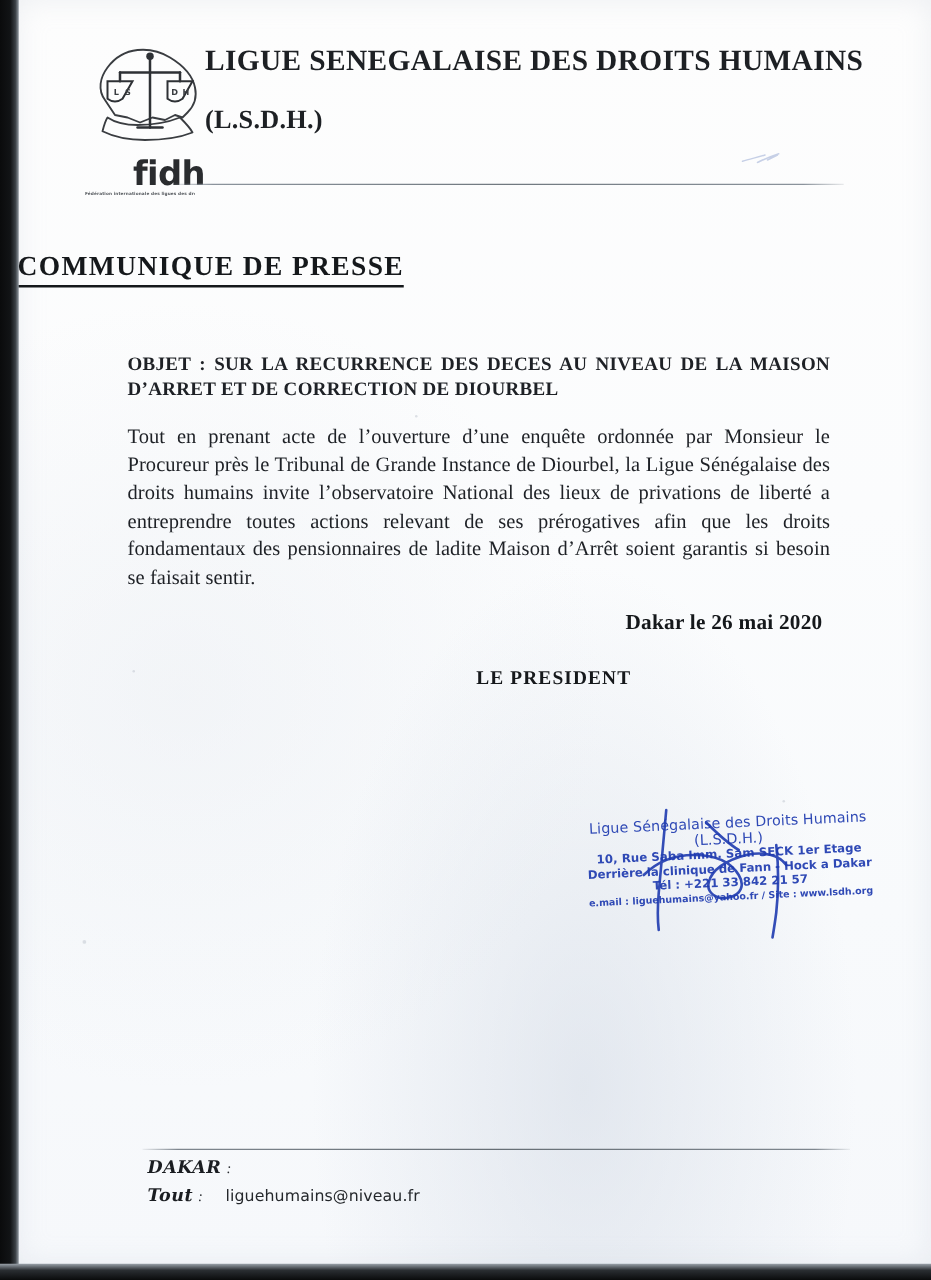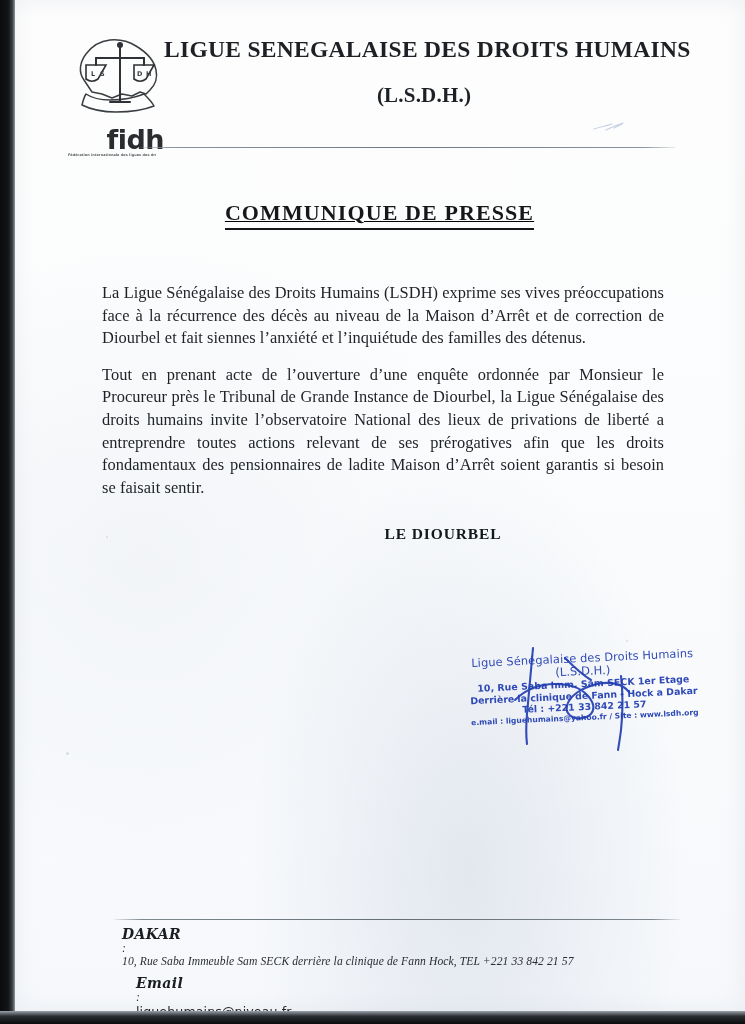--- a/index.html
+++ b/index.html
@@ -94,21 +94,20 @@
     overflow: hidden;
     white-space: nowrap;
     filter: blur(0.25px);
   }
 
   .org-titles {
     position: absolute;
     left: 150px;
     top: 36px;
     width: 520px;
-    text-align: center;
   }
   .org-name {
     font-family: "Liberation Serif", serif;
     font-weight: 700;
     font-size: 23.5px;
     letter-spacing: 0.3px;
     color: #1d2024;
     white-space: nowrap;
   }
   .org-abbr {
@@ -136,22 +135,20 @@
     width: 537px;
     height: 1px;
     background: linear-gradient(90deg, rgba(120,128,138,0.15) 0%, #8b939c 6%, #70787f 50%, #8b939c 94%, rgba(120,128,138,0.15) 100%);
   }
 
   
   .doc-title {
     position: absolute;
     left: 0; top: 200px;
     width: 731px;
-    text-align: center;
-    text-decoration: underline;
   }
   .doc-title span {
     font-family: "Liberation Serif", serif;
     font-weight: 700;
     font-size: 22px;
     letter-spacing: 1.1px;
     color: #15181b;
     border-bottom: 2.5px solid #15181b;
     padding-bottom: 3px;
   }
@@ -280,21 +277,20 @@
     position: absolute;
     left: 104px;
     top: 926px;
     width: 570px;
     color: #24272b;
   }
   .f-row {
     display: flex;
     align-items: baseline;
     white-space: nowrap;
-    flex-direction: column;
   }
   .f-row + .f-row { margin-top: 7px; }
   .f-key {
     font-family: "DejaVu Serif", serif;
     font-weight: 700;
     font-style: italic;
     font-size: 14px;
     letter-spacing: 0.4px;
     color: #1a1d21;
   }
@@ -379,23 +375,24 @@
         </svg>
 
         <div class="rule-top"></div>
       </div>
 
       <div class="doc-title">
         <span>COMMUNIQUE DE PRESSE</span>
       </div>
 
       <div class="body-col">
-        <div class="para">La Ligue Sénégalaise des Droits Humains (LSDH) exprime ses vives préoccupations face à la récurrence des décès au niveau de la Maison d’Arrêt et de correction de Diourbel et fait siennes l’anxiété et l’inquiétude des familles des détenus.</div>
+        <div class="objet">OBJET : SUR LA RECURRENCE DES DECES AU NIVEAU DE LA MAISON D’ARRET ET DE CORRECTION DE DIOURBEL</div>
         <div class="para">Tout en prenant acte de l’ouverture d’une enquête ordonnée par Monsieur le Procureur près le Tribunal de Grande Instance de Diourbel, la Ligue Sénégalaise des droits humains invite l’observatoire National des lieux de privations de liberté a entreprendre toutes actions relevant de ses prérogatives afin que les droits fondamentaux des pensionnaires de ladite Maison d’Arrêt soient garantis si besoin se faisait sentir.</div>
-        <div class="signoff-role">LE DIOURBEL</div>
+        <div class="signoff-date">Dakar le 26 mai 2020</div>
+        <div class="signoff-role">LE PRESIDENT</div>
       </div>
 
       <div class="stamp-wrap">
         <div class="stamp">
           <div class="s1">Ligue Sénégalaise des Droits Humains</div>
           <div class="s2">(L.S.D.H.)</div>
           <div class="s3">10, Rue Saba Imm. Sam SECK 1er Etage</div>
           <div class="s4">Derrière la clinique de Fann - Hock a Dakar</div>
           <div class="s5">Tél : +221 33 842 21 57</div>
           <div class="s6">e.mail : liguehumains@yahoo.fr / Site : www.lsdh.org</div>
@@ -411,24 +408,23 @@
           <path d="M152 36 C154 54 154 72 152 90 C151 98 150 104 149 110"></path>
           <path d="M96 18 C104 26 112 34 122 40"></path>
         </g>
       </svg>
 
       <div class="rule-bottom"></div>
       <div class="footer">
         <div class="f-row">
           <span class="f-key">DAKAR</span>
           <span class="f-val">:</span>
-          <span class="f-val">10, Rue Saba Immeuble Sam SECK derrière la clinique de Fann Hock, TEL +221 33 842 21 57</span>
         </div>
         <div class="f-row">
-          <span class="f-key">Email</span>
+          <span class="f-key">Tout</span>
           <span class="f-val">:</span>
           <span class="f-val-plain">liguehumains@niveau.fr</span>
         </div>
       </div>
 
       <div class="speck" style="left:52px;  top:752px; width:3px; height:3px;"></div>
       <div class="speck" style="left:92px;  top:536px; width:2px; height:2px;"></div>
       <div class="speck" style="left:612px; top:640px; width:2px; height:2px;"></div>
       <div class="speck" style="left:318px; top:332px; width:2px; height:2px;"></div>
 

